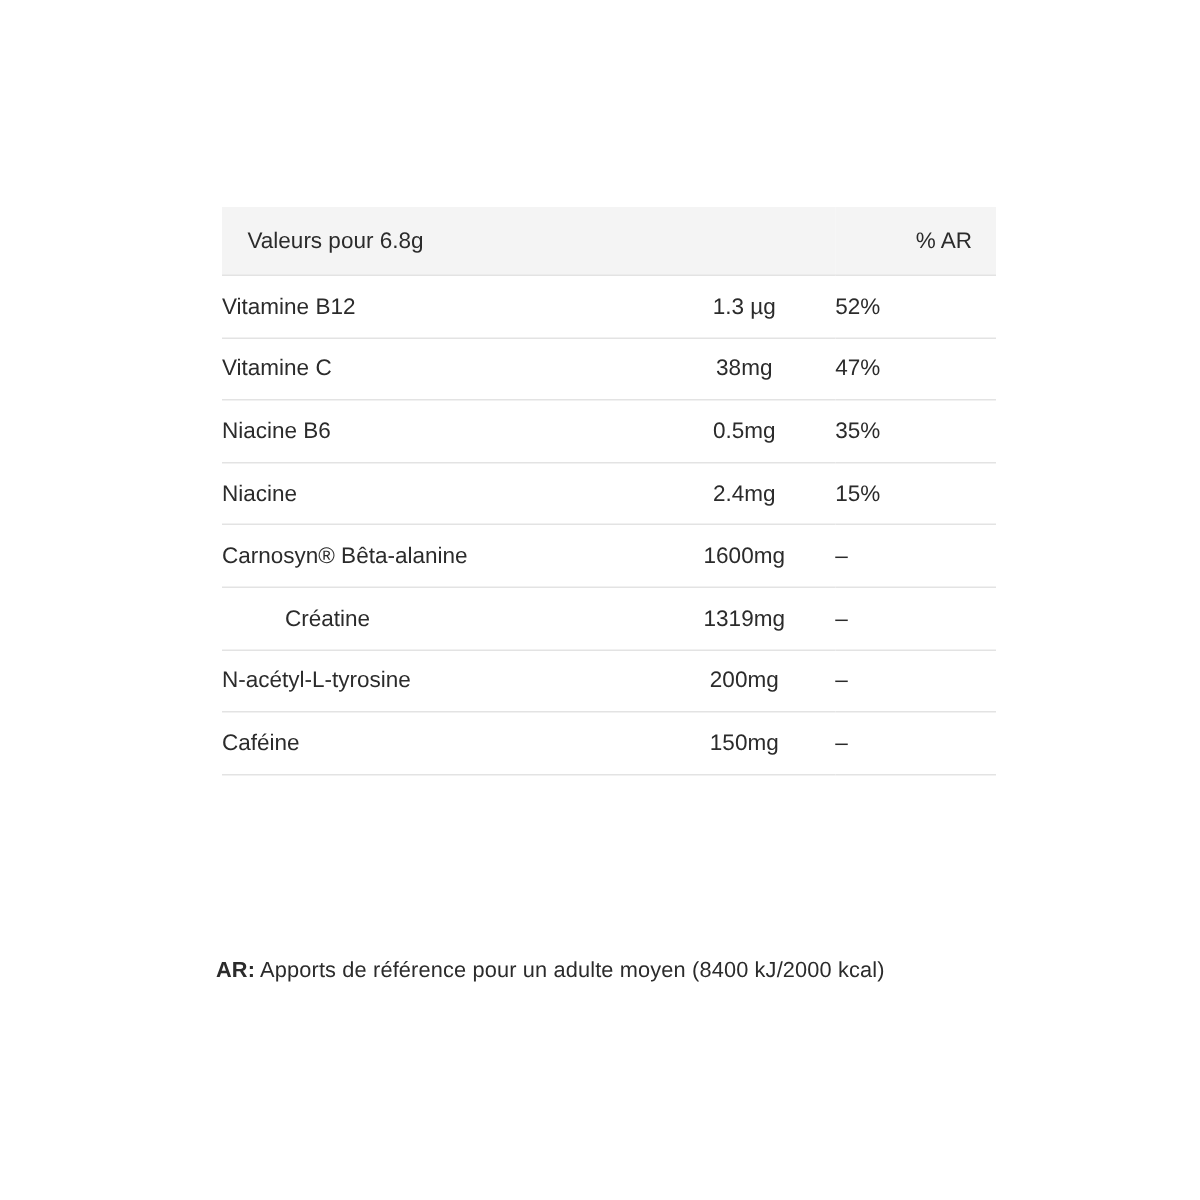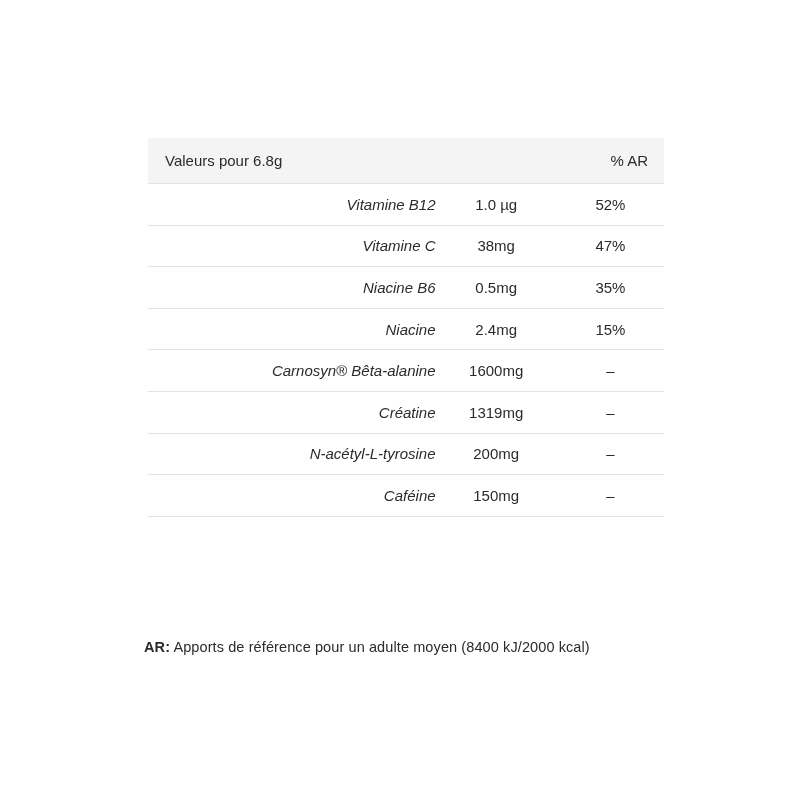--- a/index.html
+++ b/index.html
@@ -76,32 +76,31 @@
   }
 
   tbody td {
     height: 40.6px;
     font-size: 15px;
     vertical-align: middle;
     color: #2b2b2b;
   }
 
   td.name {
-    text-align: right;
+    text-align: left;
     padding-left: 17px;
-    font-style: italic;
   }
   td.name.indented {
     padding-left: 42px;
   }
   td.amount {
     text-align: center;
   }
   td.ar {
-    text-align: center;
+    text-align: left;
     padding-right: 16px;
   }
 
   .footnote {
     position: absolute;
     left: 144px;
     top: 639px;
     width: 620px;
     font-size: 14.5px;
     color: #2b2b2b;
@@ -121,21 +120,21 @@
       <thead>
         <tr class="head-row">
           <th class="col-name">Valeurs pour 6.8g</th>
           <th class="col-amount"></th>
           <th class="col-ar">% AR</th>
         </tr>
       </thead>
       <tbody>
         <tr>
           <td class="name">Vitamine B12</td>
-          <td class="amount">1.0 µg</td>
+          <td class="amount">1.3 µg</td>
           <td class="ar">52%</td>
         </tr>
         <tr>
           <td class="name">Vitamine C</td>
           <td class="amount">38mg</td>
           <td class="ar">47%</td>
         </tr>
         <tr>
           <td class="name">Niacine B6</td>
           <td class="amount">0.5mg</td>

